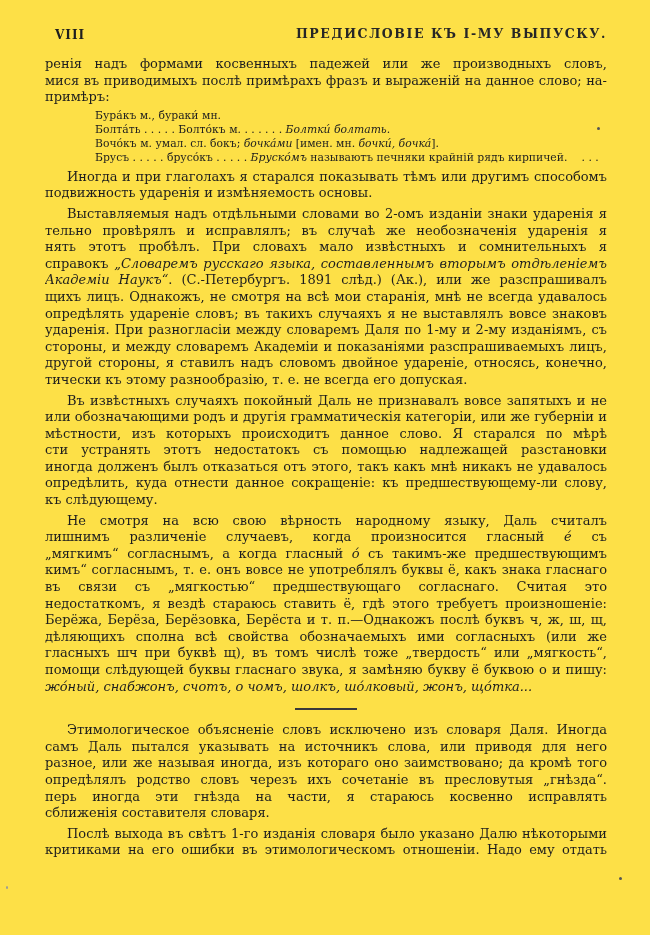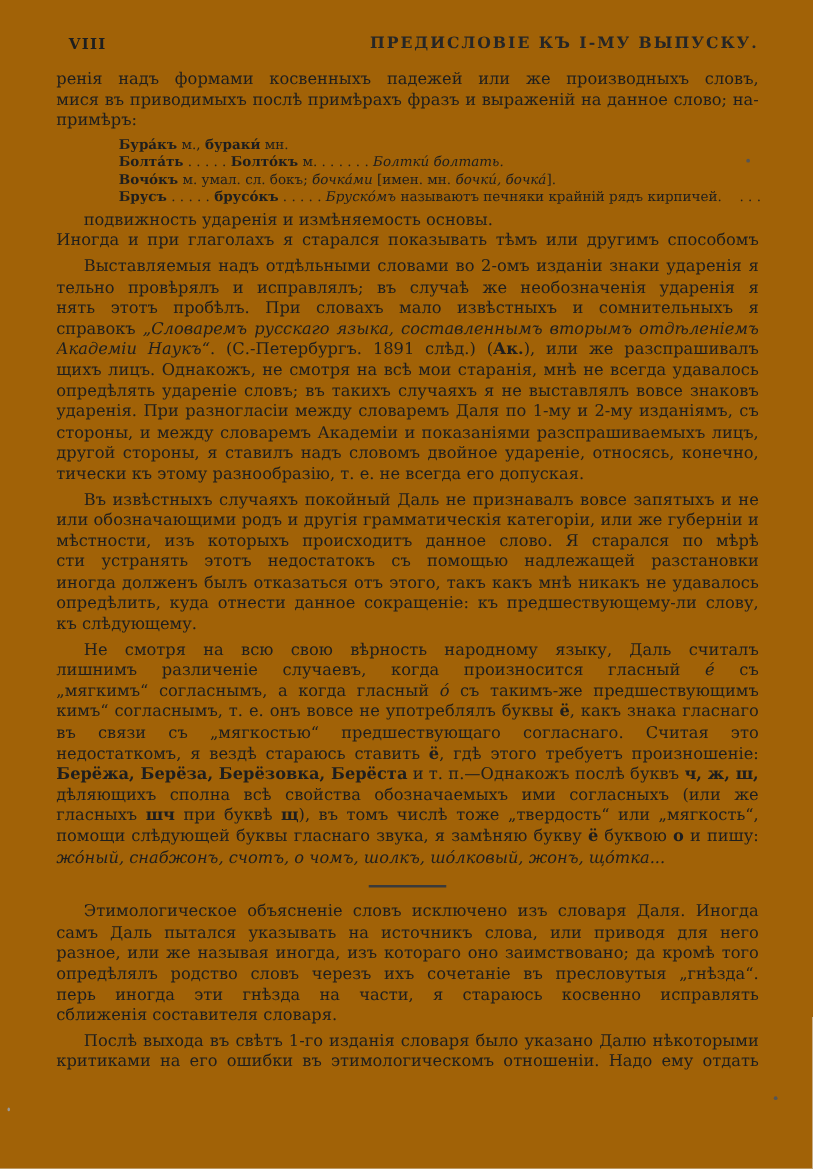--- a/index.html
+++ b/index.html
@@ -35,55 +35,55 @@
     text-align:justify;text-align-last:justify;-moz-text-align-last:justify;
     overflow:hidden;white-space:nowrap0;
   }
   .para.body .line.end{text-align:center;text-align-last:left;-moz-text-align-last:left;}
   .para.ind .line:first-child{text-indent:22px;}
   .para.example{margin:3px 0 1px 50px;}
   .para.example .line{
     font-size:10.8px;line-height:14px;height:14px;
     text-align:left;white-space:nowrap;
   }
-  .seg-b{font-weight:bold;}
+  .seg-b{font-weight:normal;}
   .seg-i{font-style:italic;}
   .rule{
     width:62px;height:0;
     border-top:2px solid #3a3a3a;
     margin:13px auto 12px auto;
   }
   .speck{position:absolute;background:#555;border-radius:50%;}
   .speck1{left:597px;top:127px;width:3px;height:3px;}
   .speck2{left:619px;top:877px;width:3px;height:3px;}
   .speck3{left:6px;top:886px;width:2px;height:3px;background:#999;}
 </style>
 </head>
 <body>
 
-<div class="page" style="background: #a16207; color: rgb(30, 30, 30);">
+<div class="page" style="background: #fde047; color: rgb(30, 30, 30);">
   <div class="pg-header">
     <span class="pg-num">VIII</span>
     <span class="pg-title">ПРЕДИСЛОВІЕ КЪ І-МУ ВЫПУСКУ.</span>
   </div>
   <div class="pg-body" id="pg-body">
       <div class="para body">
         <div class="line"><span>ренія надъ формами косвенныхъ падежей или же производныхъ словъ, попадающи-</span></div>
         <div class="line"><span>мися въ приводимыхъ послѣ примѣрахъ фразъ и выраженій на данное слово; на-</span></div>
         <div class="line end"><span>примѣръ:</span></div>
       </div>
       <div class="para example gap">
         <div class="line end"><span class="seg-b">Бура́къ</span><span> м., </span><span class="seg-b">бураки́</span><span> мн.</span></div>
         <div class="line end"><span class="seg-b">Болта́ть</span><span> . . . . . </span><span class="seg-b">Болто́къ</span><span> м. . . . . . . </span><span class="seg-i">Болтки́ болтать.</span></div>
         <div class="line end"><span class="seg-b">Вочо́къ</span><span> м. умал. сл. бокъ; </span><span class="seg-i">бочка́ми</span><span> [имен. мн. </span><span class="seg-i">бочки́, бочка́</span><span>].</span></div>
         <div class="line end"><span class="seg-b">Брусъ</span><span> . . . . . </span><span class="seg-b">брусо́къ</span><span> . . . . . </span><span class="seg-i">Бруско́мъ</span><span> называютъ печняки крайній рядъ кирпичей.  . . .</span></div>
       </div>
       <div class="para body ind gap">
+        <div class="line"><span>Иногда и при глаголахъ я старался показывать тѣмъ или другимъ способомъ</span></div>
         <div class="line end"><span>подвижность ударенія и измѣняемость основы.</span></div>
-        <div class="line"><span>Иногда и при глаголахъ я старался показывать тѣмъ или другимъ способомъ</span></div>
       </div>
       <div class="para body ind gap">
         <div class="line"><span>Выставляемыя надъ отдѣльными словами во 2-омъ изданіи знаки ударенія я тща-</span></div>
         <div class="line"><span>тельно провѣрялъ и исправлялъ; въ случаѣ же необозначенія ударенія я старался устра-</span></div>
         <div class="line"><span>нять этотъ пробѣлъ. При словахъ мало извѣстныхъ и сомнительныхъ я пользовался для</span></div>
         <div class="line"><span>справокъ </span><span class="seg-i">„Словаремъ русскаго языка, составленнымъ вторымъ отдѣленіемъ Императ.</span></div>
         <div class="line"><span class="seg-i">Академіи Наукъ“</span><span>. (С.-Петербургъ. 1891 слѣд.) (</span><span class="seg-b">Ак.</span><span>), или же разспрашивалъ свѣду-</span></div>
         <div class="line"><span>щихъ лицъ. Однакожъ, не смотря на всѣ мои старанія, мнѣ не всегда удавалось</span></div>
         <div class="line"><span>опредѣлять удареніе словъ; въ такихъ случаяхъ я не выставлялъ вовсе знаковъ</span></div>
         <div class="line"><span>ударенія. При разногласіи между словаремъ Даля по 1-му и 2-му изданіямъ, съ одной</span></div>

